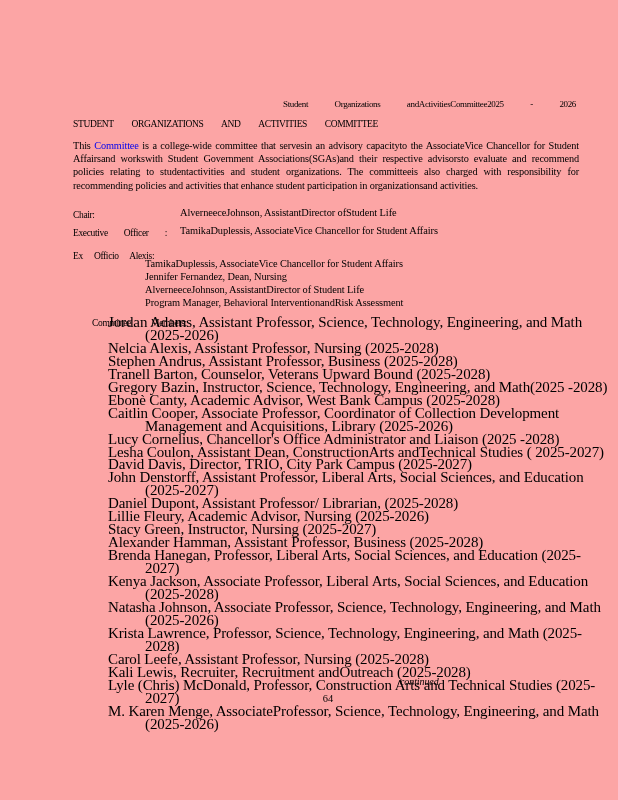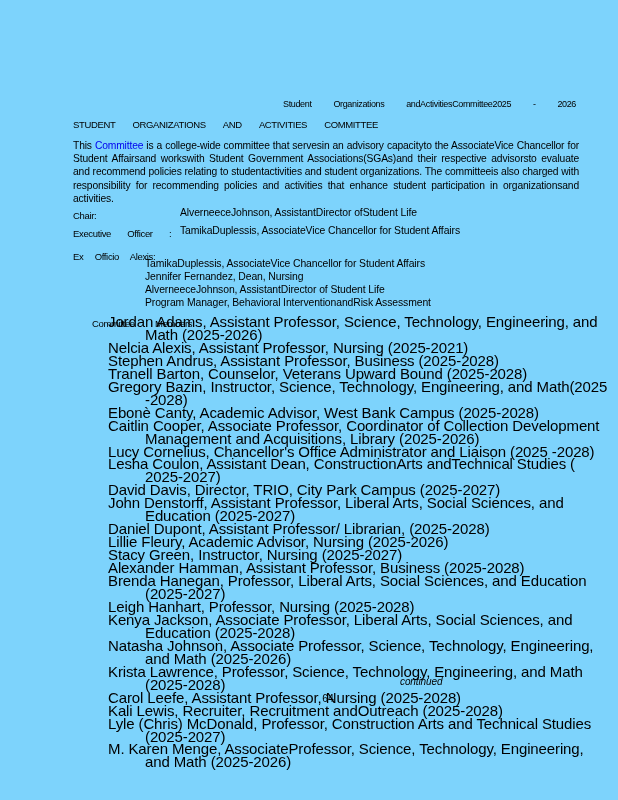--- a/index.html
+++ b/index.html
@@ -1,20 +1,20 @@
 <!DOCTYPE html>
 <html><head>
 <meta charset="utf-8">
 <style>
   html,body{margin:0;padding:0;background:#ffffff;}
   #page{
     position:relative;
     width:618px;height:800px;
-    background:#7dd3fc;
-    font-family:Liberation Sans, sans-serif;
+    background:#fca5a5;
+    font-family:Liberation Serif, serif;
     color:#000000;
     overflow:hidden;
   }
   .abs{position:absolute;}
   
   .cond{letter-spacing:-0.35px;}
   .running-header{
     left:283px;top:99px;width:293px;
     display:flex;justify-content:space-between;
     font-size:9px;
@@ -91,36 +91,35 @@
   <div class="abs exoff-list">
       <div class="list-line">TamikaDuplessis, AssociateVice Chancellor for Student Affairs</div>
       <div class="list-line">Jennifer Fernandez, Dean, Nursing</div>
       <div class="list-line">AlverneeceJohnson, AssistantDirector of Student Life</div>
       <div class="list-line">Program Manager, Behavioral InterventionandRisk Assessment</div>
     </div>
 
   <div class="abs row-label comm-label">Committee Members:</div>
   <div class="abs members-list">
       <div class="list-line">Jordan Adams, Assistant Professor, Science, Technology, Engineering, and Math (2025-2026)</div>
-      <div class="list-line">Nelcia Alexis, Assistant Professor, Nursing (2025-2021)</div>
+      <div class="list-line">Nelcia Alexis, Assistant Professor, Nursing (2025-2028)</div>
       <div class="list-line">Stephen Andrus, Assistant Professor, Business (2025-2028)</div>
       <div class="list-line">Tranell Barton, Counselor, Veterans Upward Bound (2025-2028)</div>
       <div class="list-line">Gregory Bazin, Instructor, Science, Technology, Engineering, and Math(2025 -2028)</div>
       <div class="list-line">Ebonè Canty, Academic Advisor, West Bank Campus (2025-2028)</div>
       <div class="list-line">Caitlin Cooper, Associate Professor, Coordinator of Collection Development Management and Acquisitions, Library (2025-2026)</div>
       <div class="list-line">Lucy Cornelius, Chancellor's Office Administrator and Liaison (2025 -2028)</div>
       <div class="list-line">Lesha Coulon, Assistant Dean, ConstructionArts andTechnical Studies ( 2025-2027)</div>
       <div class="list-line">David Davis, Director, TRIO, City Park Campus (2025-2027)</div>
       <div class="list-line">John Denstorff, Assistant Professor, Liberal Arts, Social Sciences, and Education (2025-2027)</div>
       <div class="list-line">Daniel Dupont, Assistant Professor/ Librarian, (2025-2028)</div>
       <div class="list-line">Lillie Fleury, Academic Advisor, Nursing (2025-2026)</div>
       <div class="list-line">Stacy Green, Instructor, Nursing (2025-2027)</div>
       <div class="list-line">Alexander Hamman, Assistant Professor, Business (2025-2028)</div>
       <div class="list-line">Brenda Hanegan, Professor, Liberal Arts, Social Sciences, and Education (2025-2027)</div>
-      <div class="list-line">Leigh Hanhart, Professor, Nursing (2025-2028)</div>
       <div class="list-line">Kenya Jackson, Associate Professor, Liberal Arts, Social Sciences, and Education (2025-2028)</div>
       <div class="list-line">Natasha Johnson, Associate Professor, Science, Technology, Engineering, and Math (2025-2026)</div>
       <div class="list-line">Krista Lawrence, Professor, Science, Technology, Engineering, and Math (2025-2028)</div>
       <div class="list-line">Carol Leefe, Assistant Professor, Nursing (2025-2028)</div>
       <div class="list-line">Kali Lewis, Recruiter, Recruitment andOutreach (2025-2028)</div>
       <div class="list-line">Lyle (Chris) McDonald, Professor, Construction Arts and Technical Studies (2025-2027)</div>
       <div class="list-line">M. Karen Menge, AssociateProfessor, Science, Technology, Engineering, and Math (2025-2026)</div>
     </div>
 
   <div class="abs continued">continued</div>

